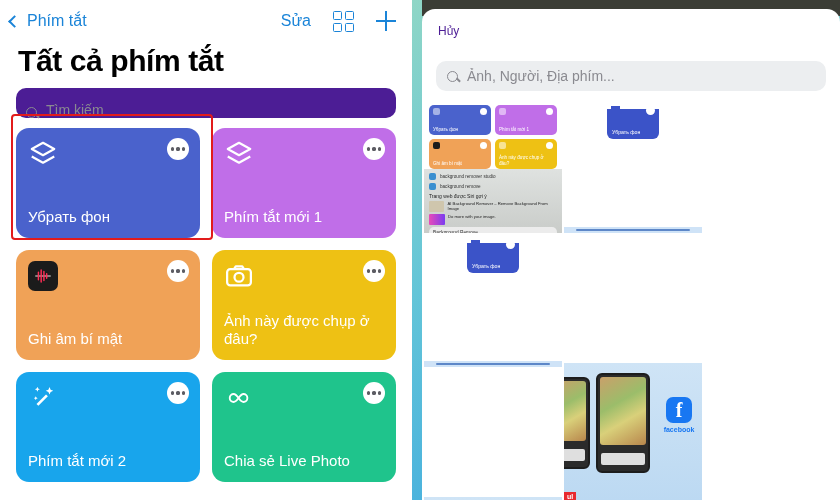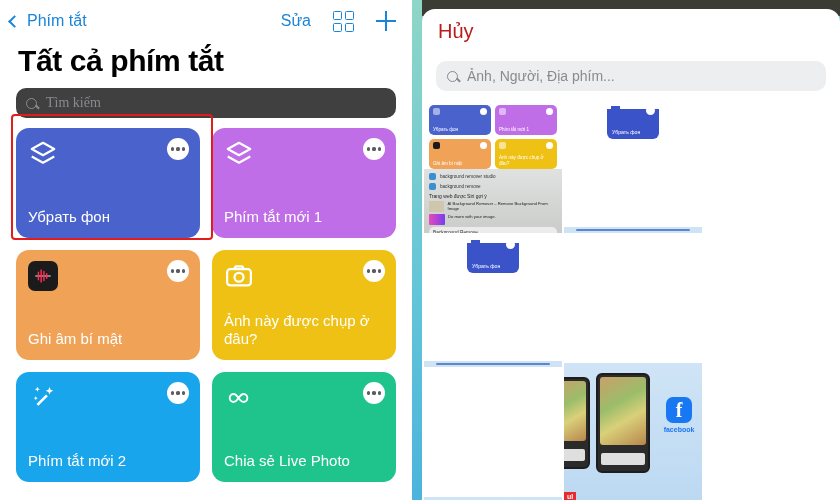--- a/index.html
+++ b/index.html
@@ -39,22 +39,22 @@
   }
   .plus-icon::before { left: 0; top: 9px; width: 20px; height: 2.2px; }
   .plus-icon::after { top: 0; left: 9px; height: 20px; width: 2.2px; }
 
   .page-title {
     font-size: 30px; font-weight: bold; color: #000;
     padding: 2px 0 10px 18px; letter-spacing: -0.4px;
   }
   .search-wrap { padding: 0 16px; }
   .search-box {
-    background: #404040; border-radius: 10px; height: 30px;
-    display: flex; align-items: center; padding: 0 10px; font-family: Liberation Serif, serif;
+    background: #4c1d95; border-radius: 10px; height: 30px;
+    display: flex; align-items: flex-end; padding: 0 10px;
   }
   .search-glass { width: 11px; height: 11px; border: 1.6px solid #8a8a90; border-radius: 50%; position: relative; flex:0 0 auto; }
   .search-glass::after { content:""; position:absolute; width:5px; height:1.6px; background:#8a8a90; transform: rotate(45deg); right:-4px; bottom:0px; }
   .search-ph { color: #8a8a90; font-size: 14px; margin-left: 9px; }
 
   .cards-area { padding: 10px 16px 0 16px; position: relative; }
   .card-row { display: flex; gap: 12px; margin-bottom: 12px; }
   .card {
     position: relative; flex: 1; height: 110px; border-radius: 13px;
     padding: 11px 12px; display: flex; flex-direction: column;
@@ -80,21 +80,21 @@
     position: relative; width: 428px; height: 500px; flex: 0 0 428px;
     background: linear-gradient(160deg,#8fd6c6 0%,#63c5d8 45%,#3aa6e0 100%);
     overflow: hidden;
   }
   .dark-top { position:absolute; top:0; left:10px; right:0; height:16px; background:#3b3d35; }
   .sheet {
     position: absolute; top: 9px; left: 10px; right: 0; bottom: 0;
     background: #ffffff; border-radius: 13px 13px 0 0; overflow: hidden;
   }
   .sheet-head { display: flex; align-items: center; height: 44px; padding: 0 16px; }
-  .cancel-btn { color: #b91c1c; font-size: 20px; cursor: pointer; }
+  .cancel-btn { color: #4c1d95; font-size: 12px; cursor: pointer; }
   .seg {
     position: absolute; left: 50%; transform: translateX(-50%);
     background: #e9e9eb; border-radius: 8px; padding: 2px; display: flex;
   }
   .seg span {
     font-size: 13.5px; color: #000; padding: 4px 13px; border-radius: 6.5px; cursor: pointer;
   }
   .seg span.on { background: #fff; box-shadow: 0 0 1px rgba(0,0,0,.28), 0 1px 2px rgba(0,0,0,.18); }
 
   .ps-wrap { padding: 8px 14px 10px 14px; }

